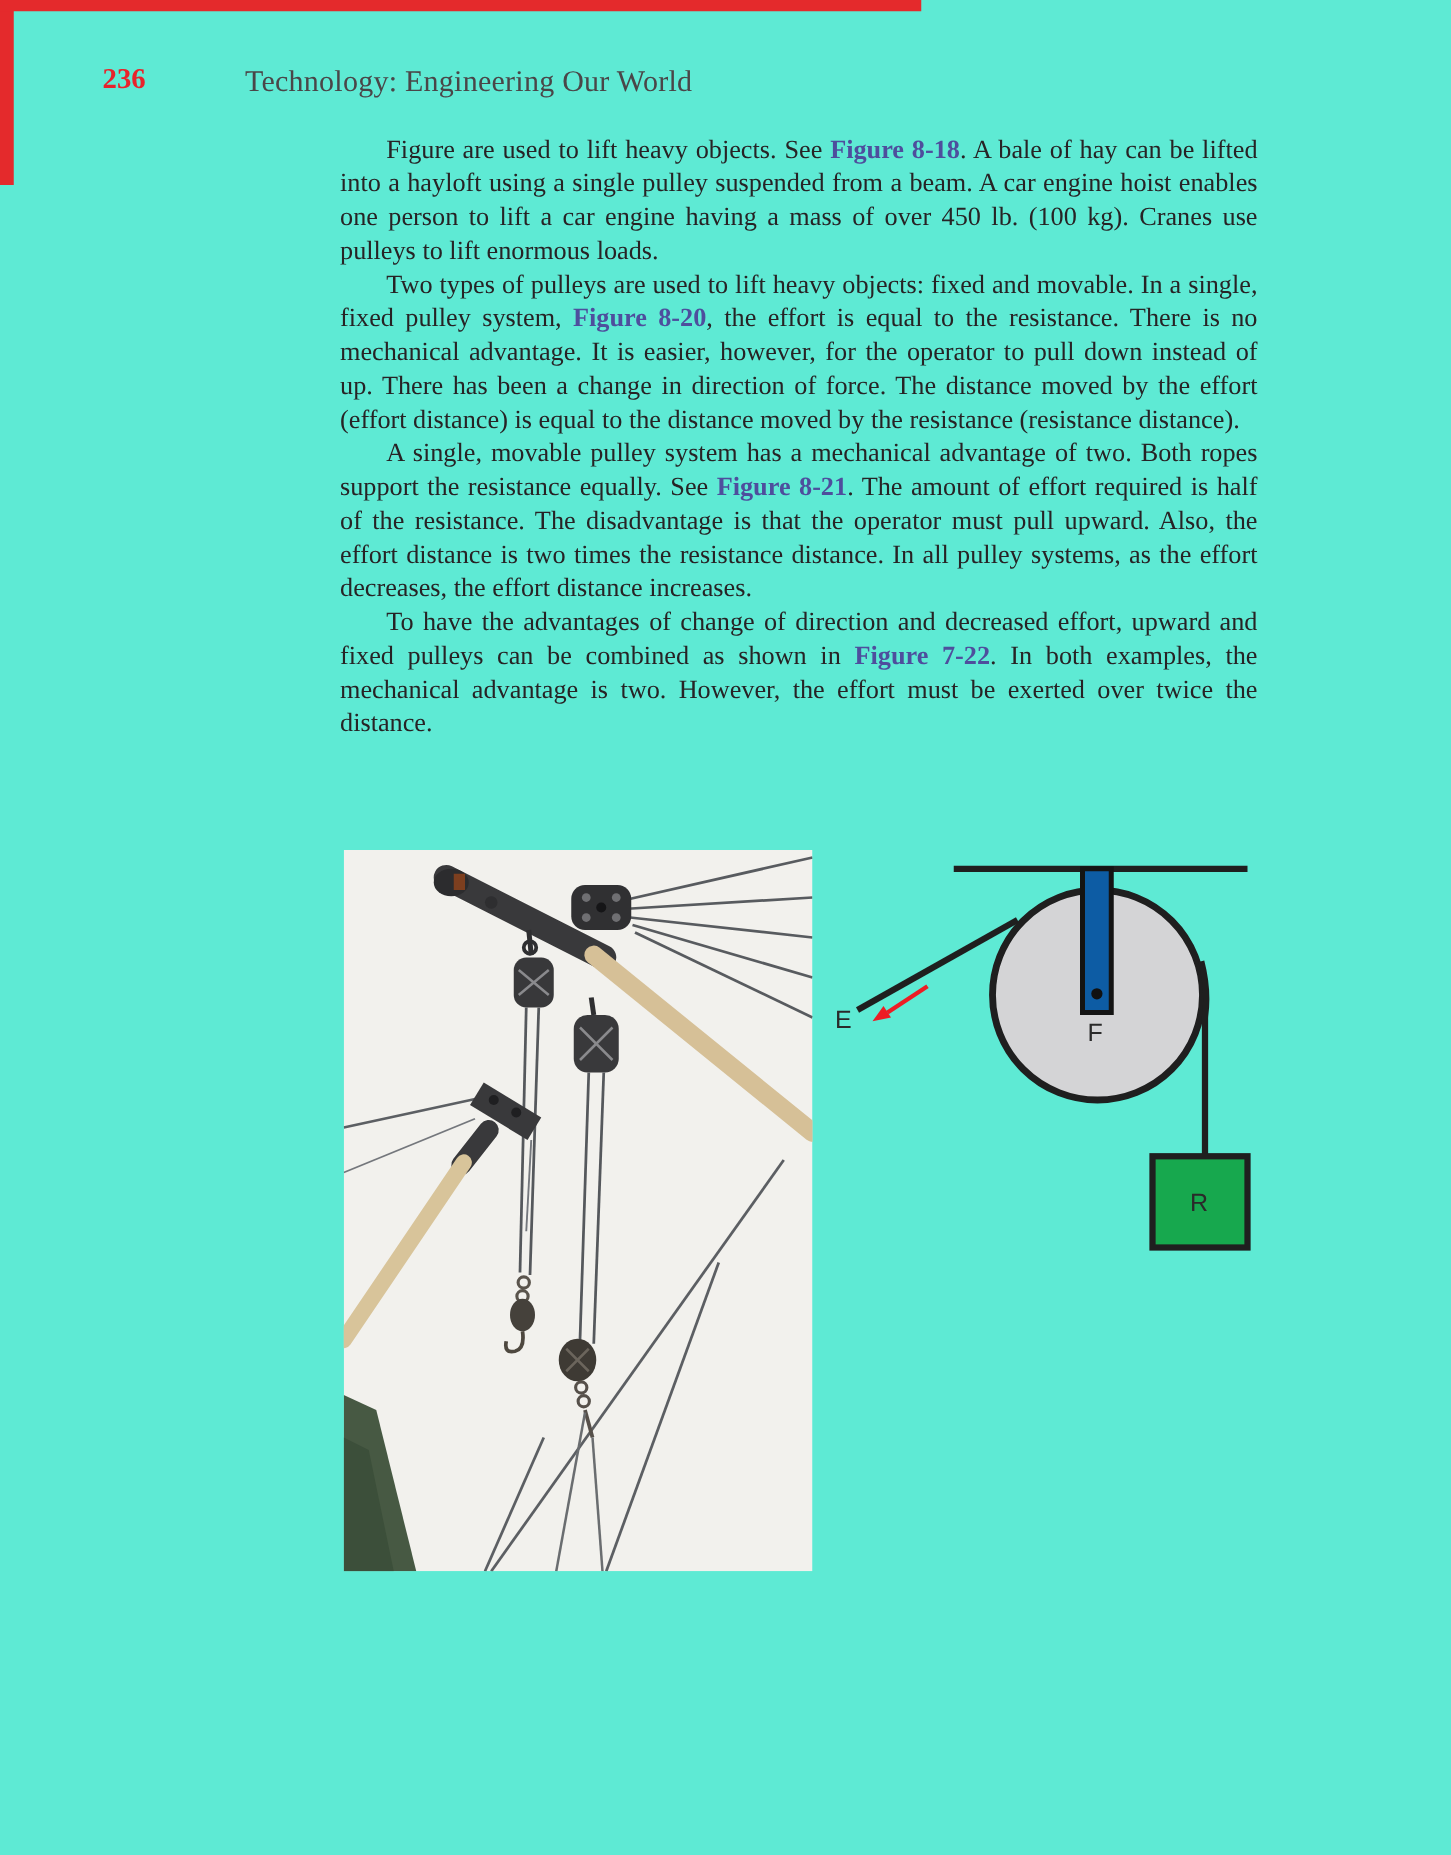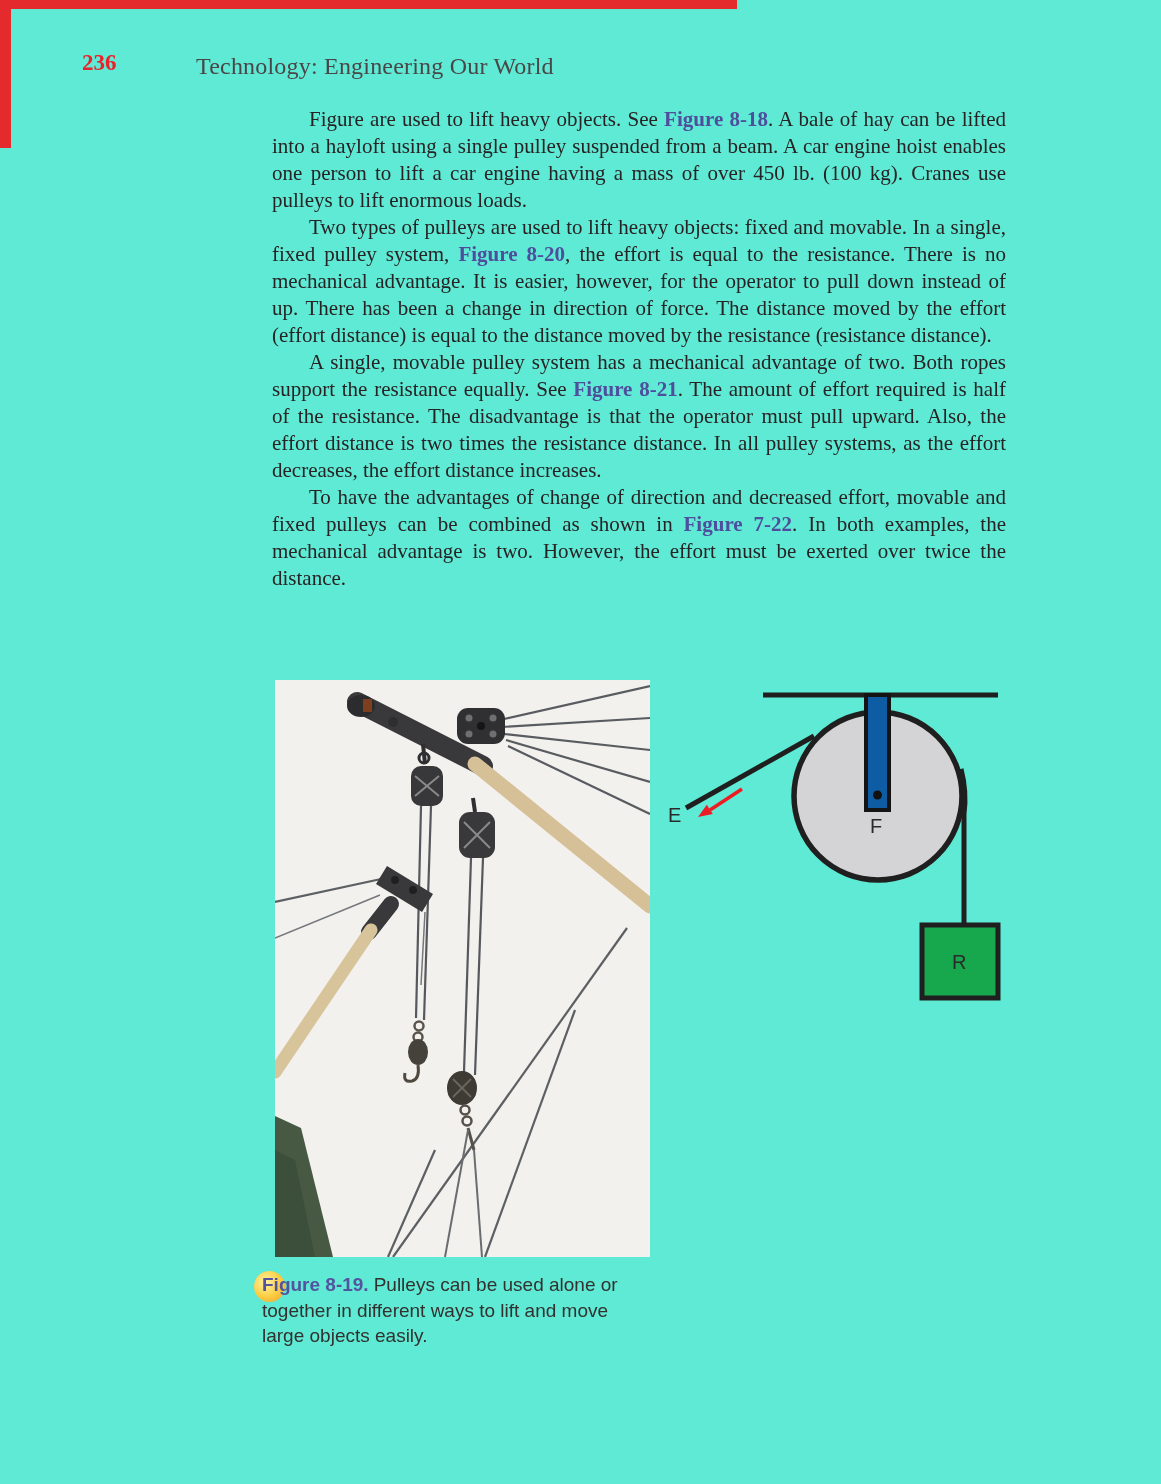--- a/index.html
+++ b/index.html
@@ -75,21 +75,21 @@
   <div class="edge-mark-v"></div>
   <div class="edge-mark-h"></div>
 
   <div class="page-number">236</div>
   <div class="running-head">Technology: Engineering Our World</div>
 
   <div class="body-text">
       <p><span>Figure are used to lift heavy objects. See </span><span class="figref">Figure 8-18</span><span>. A bale of hay can be lifted into a hayloft using a single pulley suspended from a beam. A car engine hoist enables one person to lift a car engine having a mass of over 450 lb. (100 kg). Cranes use pulleys to lift enormous loads.</span></p>
       <p><span>Two types of pulleys are used to lift heavy objects: fixed and movable. In a single, fixed pulley system, </span><span class="figref">Figure 8-20</span><span>, the effort is equal to the resistance. There is no mechanical advantage. It is easier, however, for the operator to pull down instead of up. There has been a change in direction of force. The distance moved by the effort (effort distance) is equal to the distance moved by the resistance (resistance distance).</span></p>
       <p><span>A single, movable pulley system has a mechanical advantage of two. Both ropes support the resistance equally. See </span><span class="figref">Figure 8-21</span><span>. The amount of effort required is half of the resistance. The disadvantage is that the operator must pull upward. Also, the effort distance is two times the resistance distance. In all pulley systems, as the effort decreases, the effort distance increases.</span></p>
-      <p><span>To have the advantages of change of direction and decreased effort, movable and fixed pulleys can be combined as shown in </span><span class="figref">Figure 7-22</span><span>. In both examples, the mechanical advantage is two. However, the effort must be exerted over twice the distance.</span></p>
+      <p><span>To have the advantages of change of direction and decreased effort, upward and fixed pulleys can be combined as shown in </span><span class="figref">Figure 7-22</span><span>. In both examples, the mechanical advantage is two. However, the effort must be exerted over twice the distance.</span></p>
     </div>
 
   <div class="photo">
     <svg width="375" height="577" viewBox="0 0 375 577">
       <rect x="0" y="0" width="375" height="577" fill="#f2f1ed"></rect>
 
       <g stroke="#5c5f63" stroke-width="2.2" fill="none">
         <line x1="0" y1="222" x2="120" y2="196"></line>
         <line x1="352" y1="248" x2="118" y2="577"></line>
         <line x1="300" y1="330" x2="210" y2="577"></line>
@@ -188,20 +188,14 @@
       <line x1="82" y1="103" x2="50" y2="124" stroke="#ed1c24" stroke-width="3.5"></line>
       <polygon points="38,131 46.8,118.8 52.8,128" fill="#ed1c24"></polygon>
 
       <text x="8" y="136" class="diag-label">E</text>
       <text x="210" y="147" class="diag-label">F</text>
       <text x="292" y="283" class="diag-label">R</text>
     </svg>
   </div>
 
 
-  <div class="caption caption-19">
-    <span class="caption-inner">
-      <span class="caption-marker"></span>
-      <span class="caption-title">Figure 8-19.</span><span>Pulleys can be used alone or together in different ways to lift and move large objects easily.</span>
-    </span>
-  </div>
 
 </div>
 
 </body></html>

